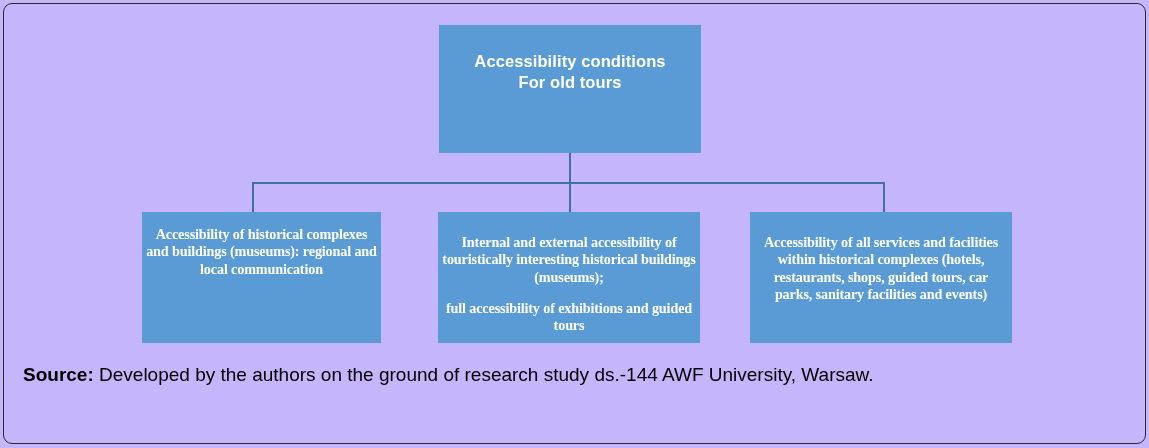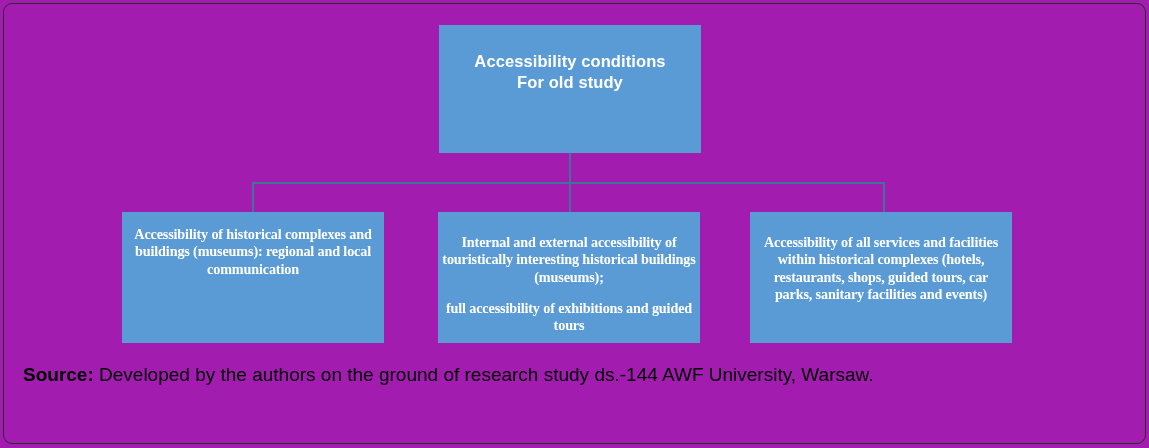--- a/index.html
+++ b/index.html
@@ -8,21 +8,21 @@
     background: #ffffff;
   }
   body {
     font-family: "Liberation Sans", sans-serif;
   }
   .figure-frame {
     position: relative;
     width: 1149px;
     height: 448px;
     box-sizing: border-box;
-    background: #a21caf;
+    background: #c4b5fd;
     overflow: hidden;
   }
   .frame-border {
     position: absolute;
     left: 3px;
     top: 3px;
     width: 1143px;
     height: 441px;
     box-sizing: border-box;
     border: 1.3px solid #2b2b2b;
@@ -80,21 +80,21 @@
     font-weight: bold;
     font-size: 14.2px;
     line-height: 1.22;
     letter-spacing: -0.15px;
     width: 100%;
   }
   .node-child .node-text + .node-text {
     margin-top: 14px;
   }
 
-  .node-child-1 { left: 122px;  width: 262px; }
+  .node-child-1 { left: 142px;  width: 239px; }
   .node-child-1 .node-text { padding-top: 14px; }
   .node-child-2 { left: 438px;  width: 262px; text-align: center; }
   .node-child-2 .node-text { padding-top: 0; }
   .node-child-2 .node-text-first { padding-top: 22px; }
   .node-child-3 { left: 750px;  width: 262px; }
   .node-child-3 .node-text { padding-top: 22px; }
 
   
   .connector {
     position: absolute;
@@ -160,21 +160,21 @@
 
     <div class="connector conn-stem"></div>
     <div class="connector conn-bus"></div>
     <div class="connector conn-drop-left"></div>
     <div class="connector conn-drop-mid"></div>
     <div class="connector conn-drop-right"></div>
 
     <div class="node node-root">
       <div class="node-text">
         <span>Accessibility conditions</span><br>
-        <span>For old study</span>
+        <span>For old tours</span>
       </div>
     </div>
 
     <div class="node node-child node-child-1">
       <div class="node-text">Accessibility of historical complexes and buildings (museums):  regional and local communication</div>
     </div>
 
     <div class="node node-child node-child-2">
       <div class="node-text node-text-first">Internal and external accessibility of touristically interesting historical buildings (museums);</div>
       <div class="node-text">full accessibility of exhibitions and guided tours</div>

